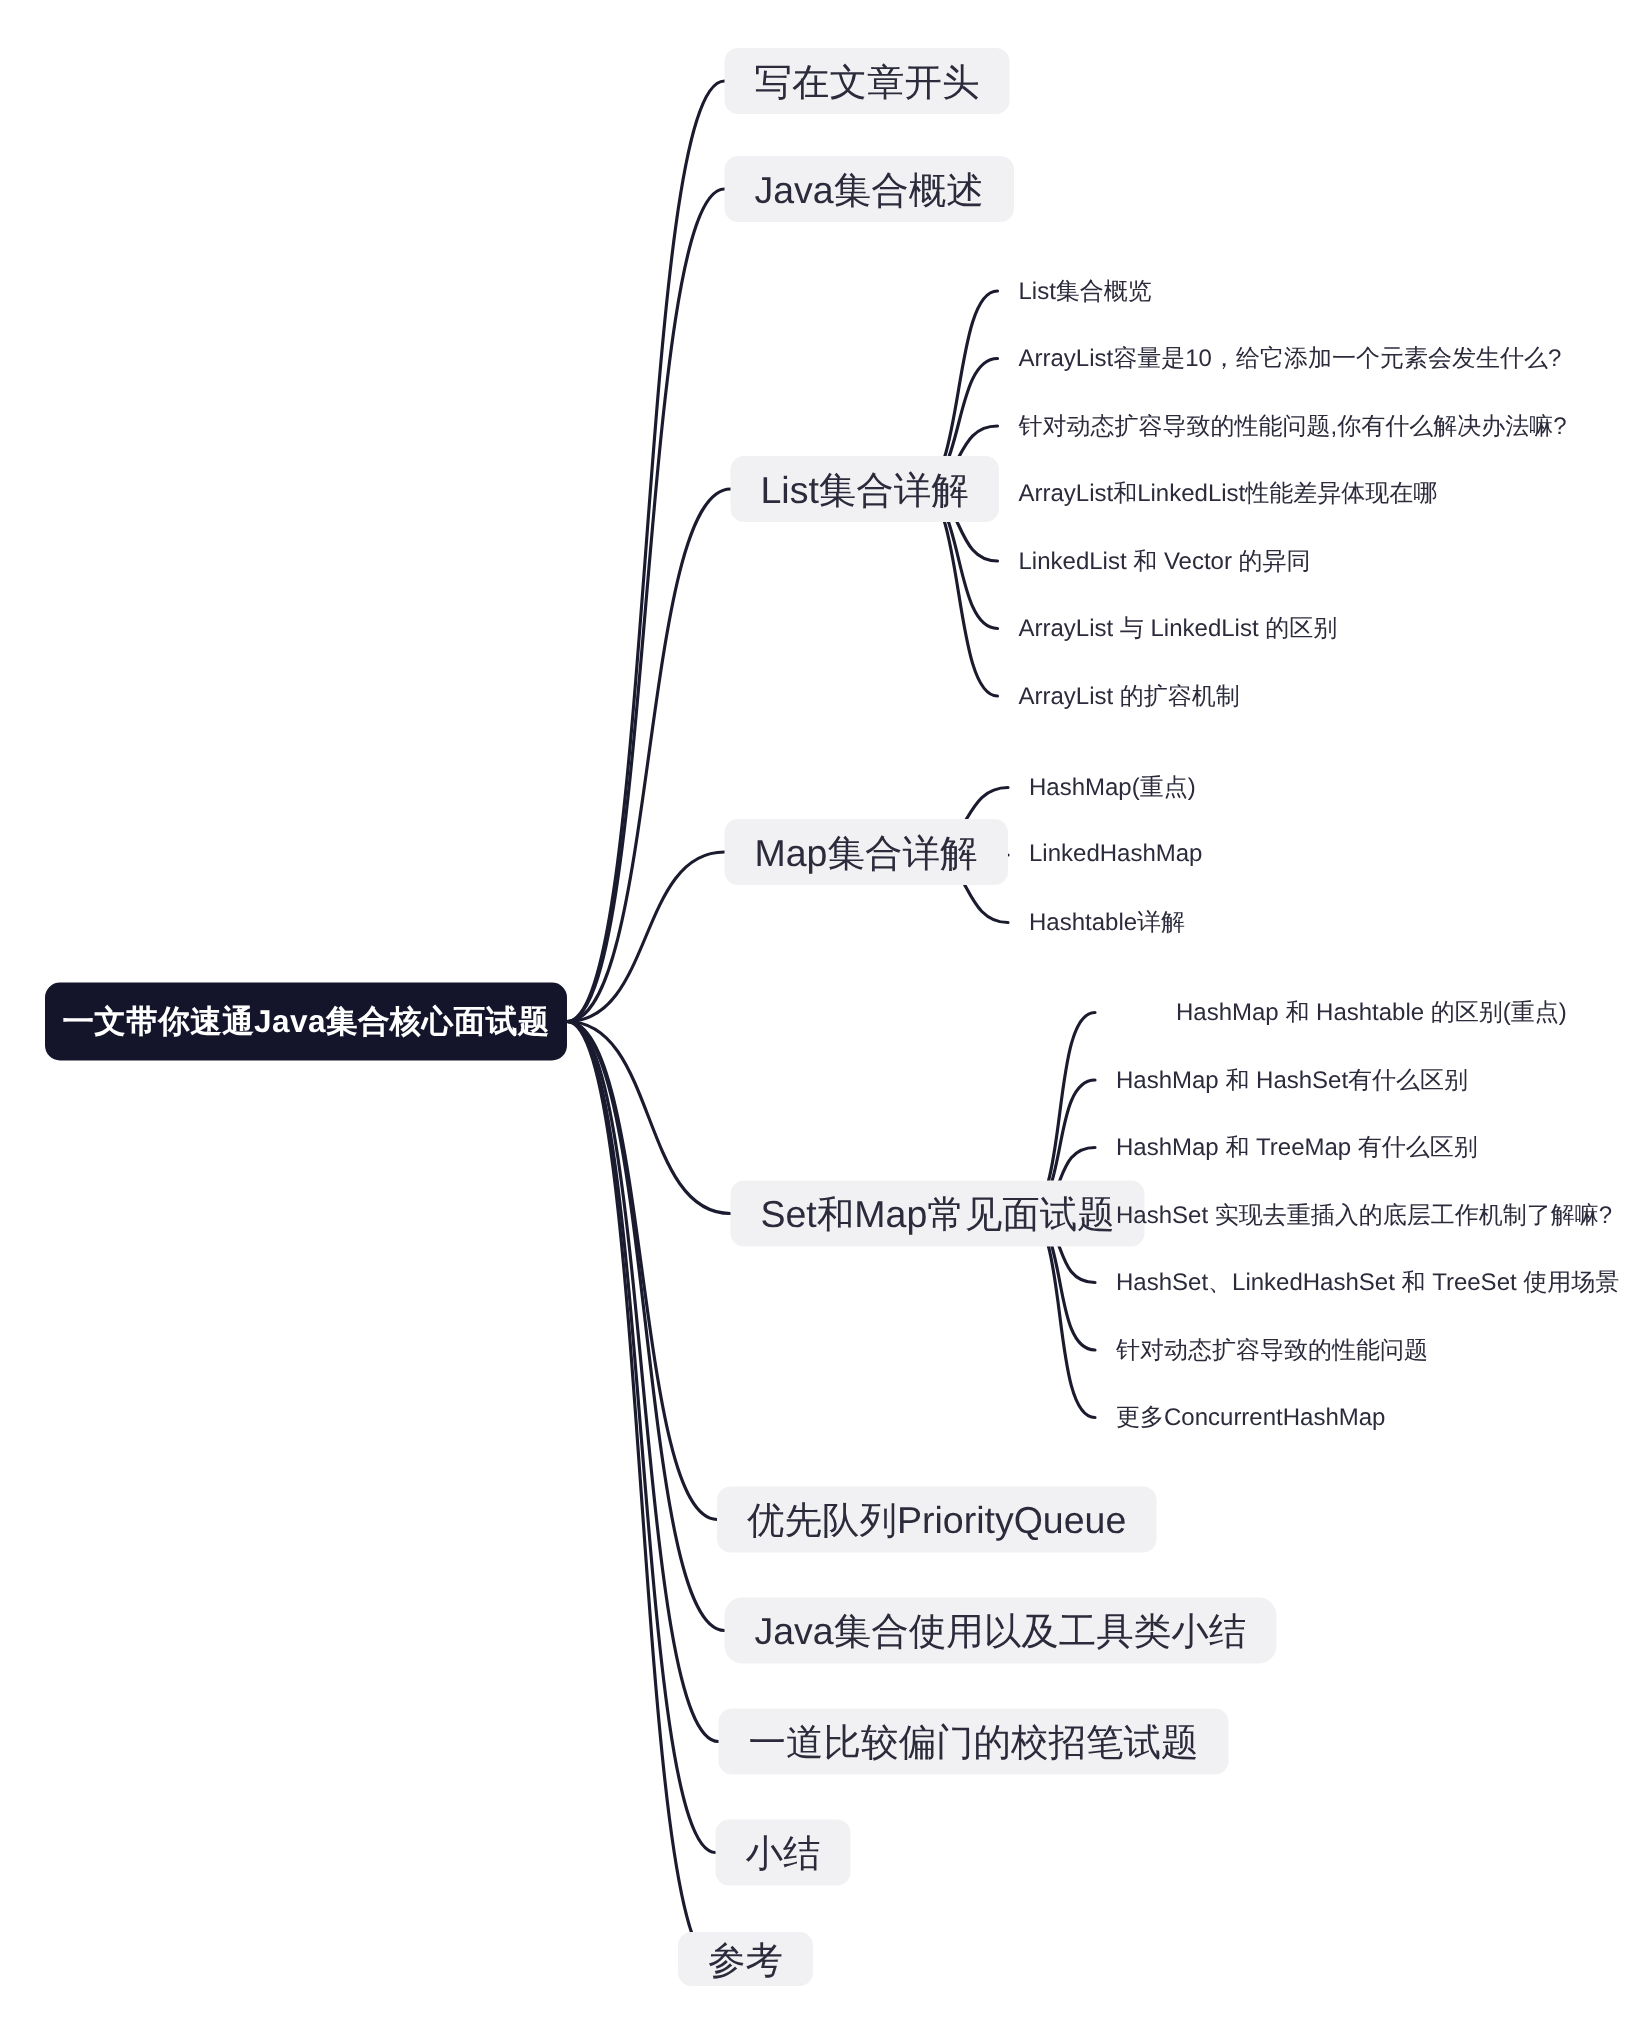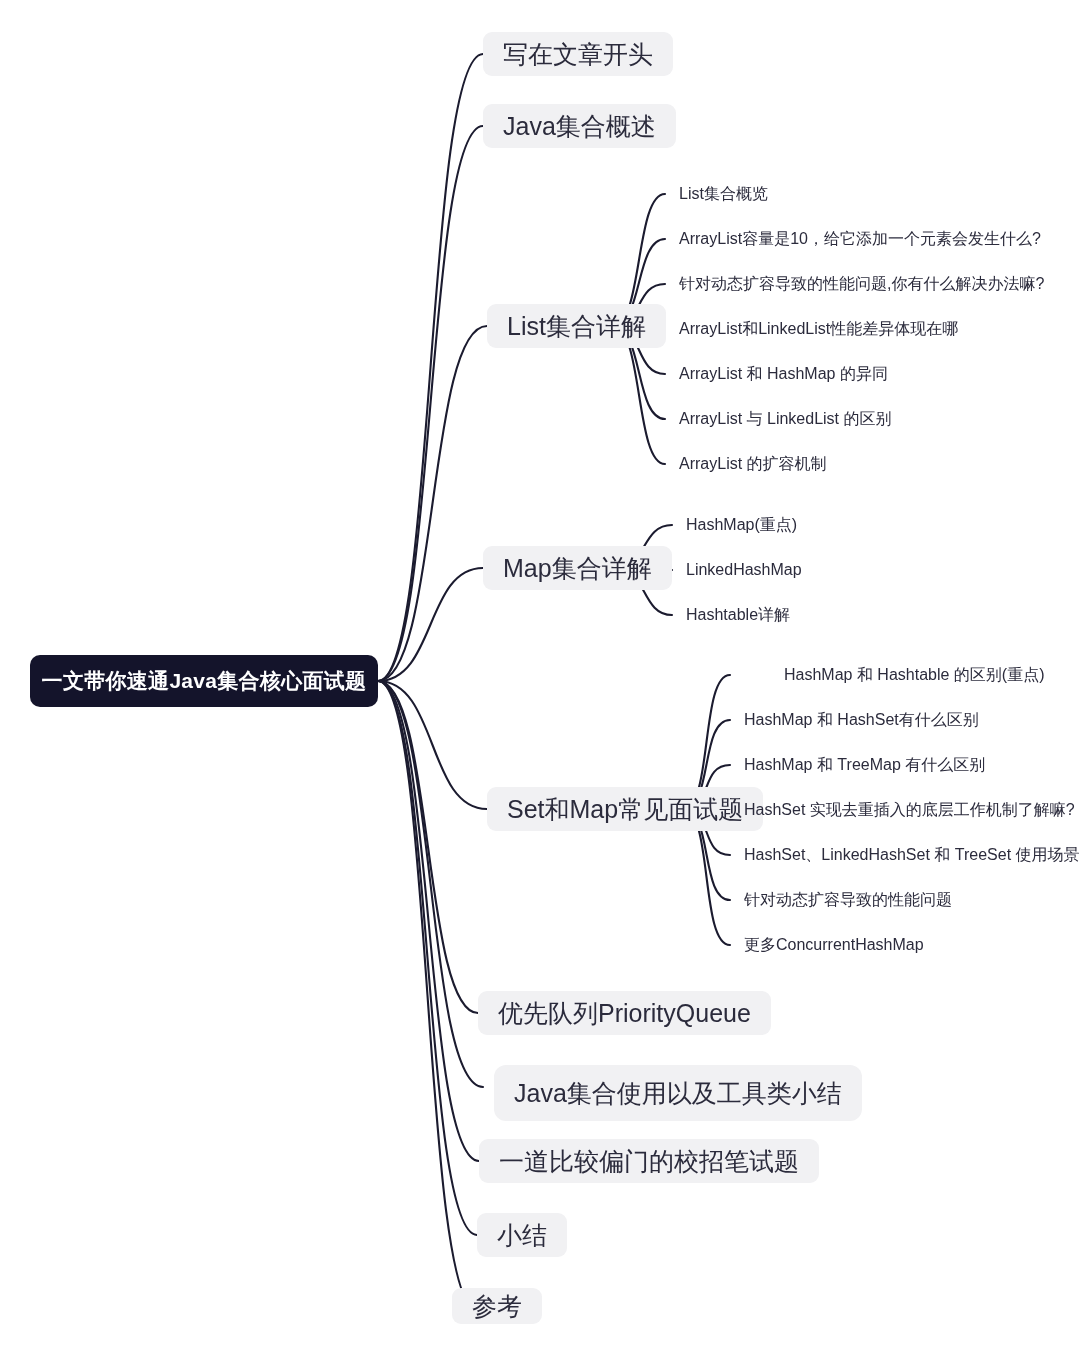--- a/index.html
+++ b/index.html
@@ -106,34 +106,34 @@
     </svg>
   <div id="node-layer">
       <div class="node node-root" style="left: 30px; top: 655px; width: 348px; height: 52px; justify-content: center;">一文带你速通Java集合核心面试题</div>
       <div class="node node-branch" style="left: 483px; top: 32px; height: 44px;">写在文章开头</div>
       <div class="node node-branch" style="left: 483px; top: 104px; height: 44px;">Java集合概述</div>
       <div class="node node-branch" style="left: 487px; top: 304px; height: 44px;">List集合详解</div>
       <div class="node node-leaf" style="left: 679px; top: 181px; height: 26px;">List集合概览</div>
       <div class="node node-leaf" style="left: 679px; top: 226px; height: 26px;">ArrayList容量是10，给它添加一个元素会发生什么?</div>
       <div class="node node-leaf" style="left: 679px; top: 271px; height: 26px;">针对动态扩容导致的性能问题,你有什么解决办法嘛?</div>
       <div class="node node-leaf" style="left: 679px; top: 316px; height: 26px;">ArrayList和LinkedList性能差异体现在哪</div>
-      <div class="node node-leaf" style="left: 679px; top: 361px; height: 26px;">ArrayList 和 HashMap 的异同</div>
+      <div class="node node-leaf" style="left: 679px; top: 361px; height: 26px;">LinkedList 和 Vector 的异同</div>
       <div class="node node-leaf" style="left: 679px; top: 406px; height: 26px;">ArrayList 与 LinkedList 的区别</div>
       <div class="node node-leaf" style="left: 679px; top: 451px; height: 26px;">ArrayList 的扩容机制</div>
       <div class="node node-branch" style="left: 483px; top: 546px; height: 44px;">Map集合详解</div>
       <div class="node node-leaf" style="left: 686px; top: 512px; height: 26px;">HashMap(重点)</div>
       <div class="node node-leaf" style="left: 686px; top: 557px; height: 26px;">LinkedHashMap</div>
       <div class="node node-leaf" style="left: 686px; top: 602px; height: 26px;">Hashtable详解</div>
       <div class="node node-branch" style="left: 487px; top: 787px; height: 44px;">Set和Map常见面试题</div>
       <div class="node node-leaf" style="left: 744px; top: 662px; height: 26px; margin-left: 40px;">HashMap 和 Hashtable 的区别(重点)</div>
       <div class="node node-leaf" style="left: 744px; top: 707px; height: 26px;">HashMap 和 HashSet有什么区别</div>
       <div class="node node-leaf" style="left: 744px; top: 752px; height: 26px;">HashMap 和 TreeMap 有什么区别</div>
       <div class="node node-leaf" style="left: 744px; top: 797px; height: 26px;">HashSet 实现去重插入的底层工作机制了解嘛?</div>
       <div class="node node-leaf" style="left: 744px; top: 842px; height: 26px;">HashSet、LinkedHashSet 和 TreeSet 使用场景</div>
       <div class="node node-leaf" style="left: 744px; top: 887px; height: 26px;">针对动态扩容导致的性能问题</div>
       <div class="node node-leaf" style="left: 744px; top: 932px; height: 26px;">更多ConcurrentHashMap</div>
       <div class="node node-branch" style="left: 478px; top: 991px; height: 44px;">优先队列PriorityQueue</div>
-      <div class="node node-branch" style="left: 494px; top: 1065px; height: 56px; border-radius: 12px;">Java集合使用以及工具类小结</div>
+      <div class="node node-branch" style="left: 483px; top: 1065px; height: 44px; border-radius: 12px;">Java集合使用以及工具类小结</div>
       <div class="node node-branch" style="left: 479px; top: 1139px; height: 44px;">一道比较偏门的校招笔试题</div>
       <div class="node node-branch" style="left: 477px; top: 1213px; height: 44px;">小结</div>
       <div class="node node-branch" style="left: 452px; top: 1288px; height: 36px;">参考</div>
     </div>
 </div>
 
 </body></html>

